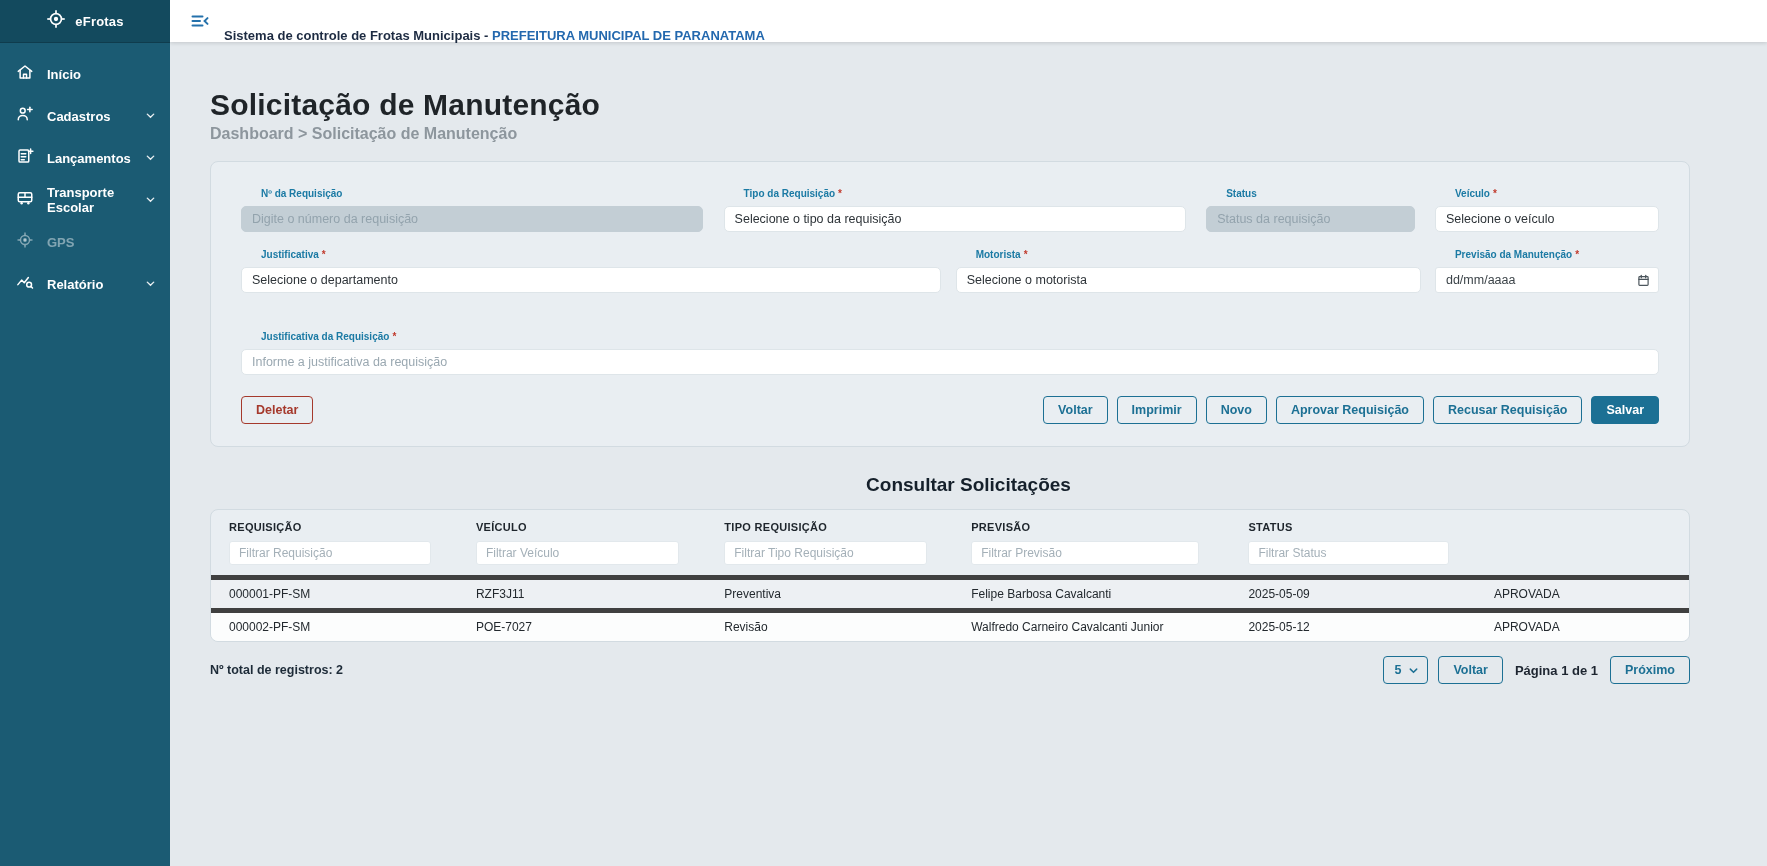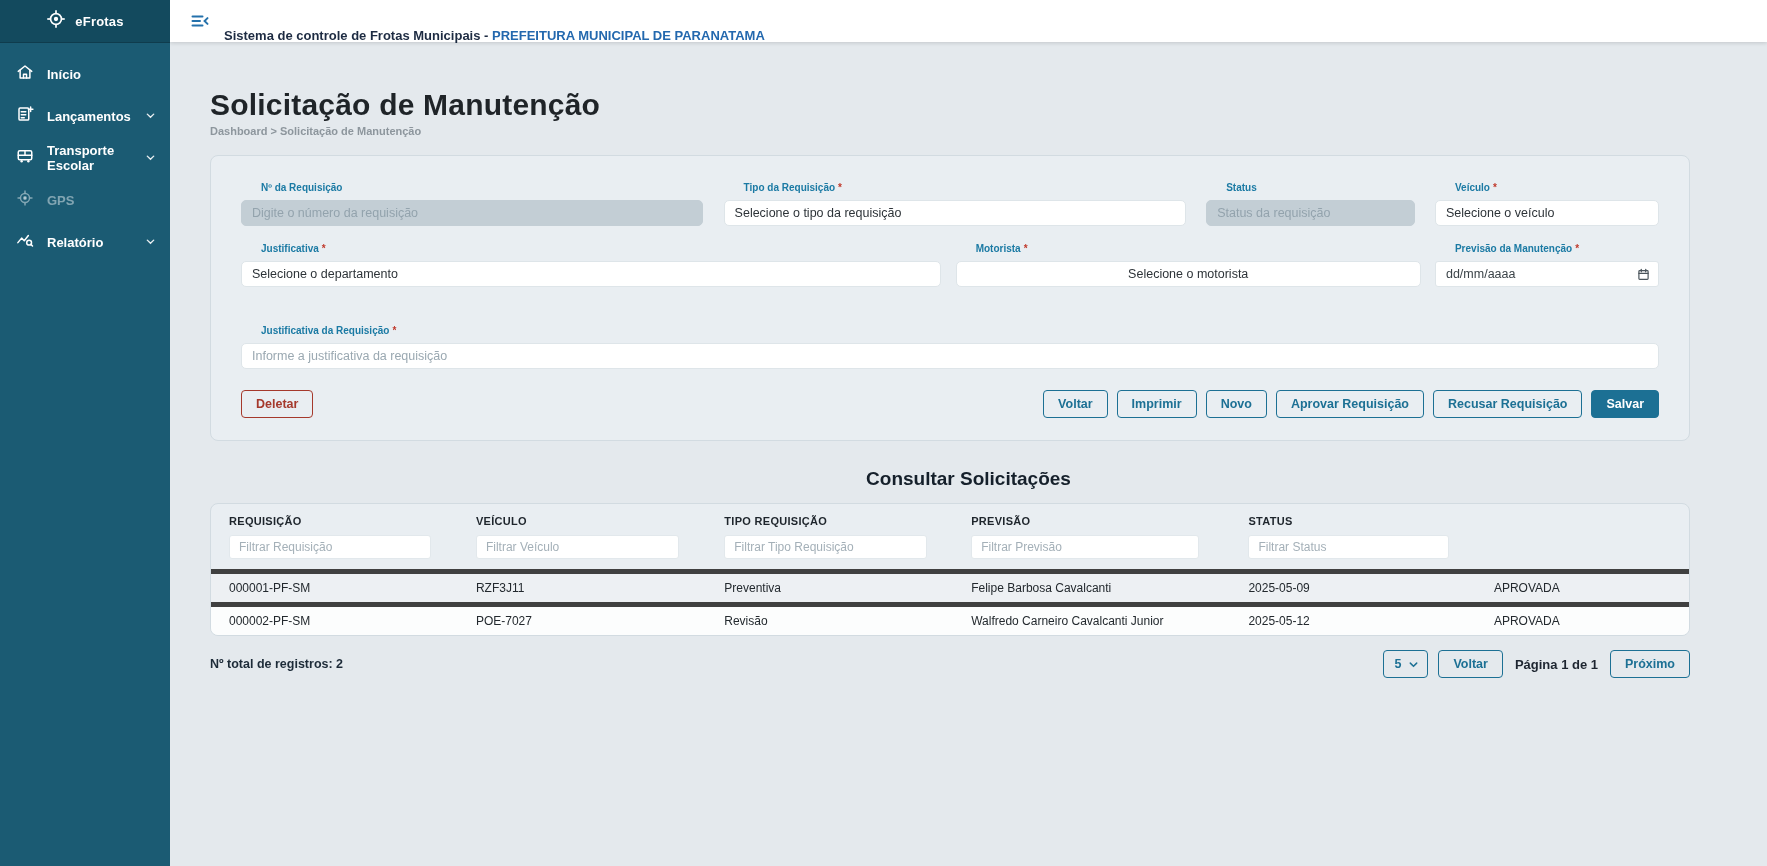--- a/index.html
+++ b/index.html
@@ -36,21 +36,21 @@
     box-shadow:0 1px 4px rgba(0,0,0,.15); z-index:10;
   }
   .topbar-title { font-size:13px; font-weight:700; color:#1d2b42;margin-top:28px; }
   .topbar-entity { color:#2368ae; }
   
   .content { margin-left:170px; padding-top:42px; }
   .page-title {
     margin:46px 77px 3px 40px; font-size:30px; font-weight:700; color:#1f2428;
     letter-spacing:.2px;
   }
-  .breadcrumb { margin:0 77px 18px 40px; font-size:11px; font-weight:700; color:#8d969d; }
+  .breadcrumb { margin:0 77px 18px 40px; font-size:16px; font-weight:700; color:#8d969d; }
   .card {
     margin:0 77px 0 40px; background:#e9eef2;
     border:1px solid #d2dbe1; border-radius:8px;
   }
   .form-card { padding:26px 30px 22px; }
   .frow { display:flex; justify-content:space-between; margin-bottom:17px; }
   .fcol { display:flex; flex-direction:column; }
   .w-c1 { width:32.6%; } .w-c2 { width:32.6%; } .w-c3 { width:14.7%; } .w-c4 { width:15.8%; }
   .w-d1 { width:49.4%; } .w-d2 { width:32.8%; } .w-d3 { width:15.8%; }
   .w-full { width:100%;margin-top:21px; }
@@ -131,20 +131,36 @@
           <path d="M3 11.2 12 4l9 7.2"></path>
             <path d="M5.5 9.8V20h13V9.8"></path>
             <path d="M10 20v-5h4v5"></path>
         </svg>
       </span>
       <span class="nav-label">Início</span>
     </div>
     <div class="nav-item">
       <span>
         <svg width="18" height="18" viewBox="0 0 24 24" fill="none" stroke="currentColor" stroke-width="2" stroke-linecap="round">
+          <circle cx="9" cy="7.5" r="3.2"></circle>
+            <path d="M3 19.5c0-3.3 2.7-5.5 6-5.5s6 2.2 6 5.5"></path>
+          <line x1="18.5" y1="3" x2="18.5" y2="9"></line>
+            <line x1="15.5" y1="6" x2="21.5" y2="6"></line>
+        </svg>
+      </span>
+      <span class="nav-label">Cadastros</span>
+      <span class="chev">
+        <svg width="11" height="11" viewBox="0 0 24 24" fill="none" stroke="currentColor" stroke-width="3" stroke-linecap="round">
+            <path d="M5 9l7 7 7-7"></path>
+          </svg>
+      </span>
+    </div>
+    <div class="nav-item">
+      <span>
+        <svg width="18" height="18" viewBox="0 0 24 24" fill="none" stroke="currentColor" stroke-width="2" stroke-linecap="round">
           <rect x="4" y="4" width="13" height="16" rx="1.5"></rect>
           <line x1="7" y1="9" x2="13" y2="9"></line>
             <line x1="7" y1="13" x2="13" y2="13"></line>
             <line x1="7" y1="17" x2="11" y2="17"></line>
           <line x1="19.5" y1="2.5" x2="19.5" y2="8.5"></line>
             <line x1="16.5" y1="5.5" x2="22.5" y2="5.5"></line>
         </svg>
       </span>
       <span class="nav-label">Lançamentos</span>
       <span class="chev">
@@ -246,21 +262,21 @@
 
     <div class="frow">
       <div class="fcol w-d1">
         <span class="flabel"><span>Justificativa</span><span class="req-star">*</span></span>
         <div class="tselect" style="display:flex;align-items:center;cursor:pointer;">
           <span>Selecione o departamento</span>
         </div>
       </div>
       <div class="fcol w-d2">
         <span class="flabel"><span>Motorista</span><span class="req-star">*</span></span>
-        <div class="tselect" style="display:flex;align-items:center;cursor:pointer;justify-content:center;">
+        <div class="tselect" style="display:flex;align-items:center;cursor:pointer;">
           <span>Selecione o motorista</span>
         </div>
       </div>
       <div class="fcol w-d3">
         <span class="flabel"><span>Previsão da Manutenção</span><span class="req-star">*</span></span>
         <div class="dateinput">
           <span class="dateval">dd/mm/aaaa</span>
           <span style="display:flex;color:#4b555c;">
             <svg width="13" height="13" viewBox="0 0 24 24" fill="none" stroke="currentColor" stroke-width="2.2" stroke-linecap="round">
               <rect x="3.5" y="5" width="17" height="16" rx="1.5"></rect>

